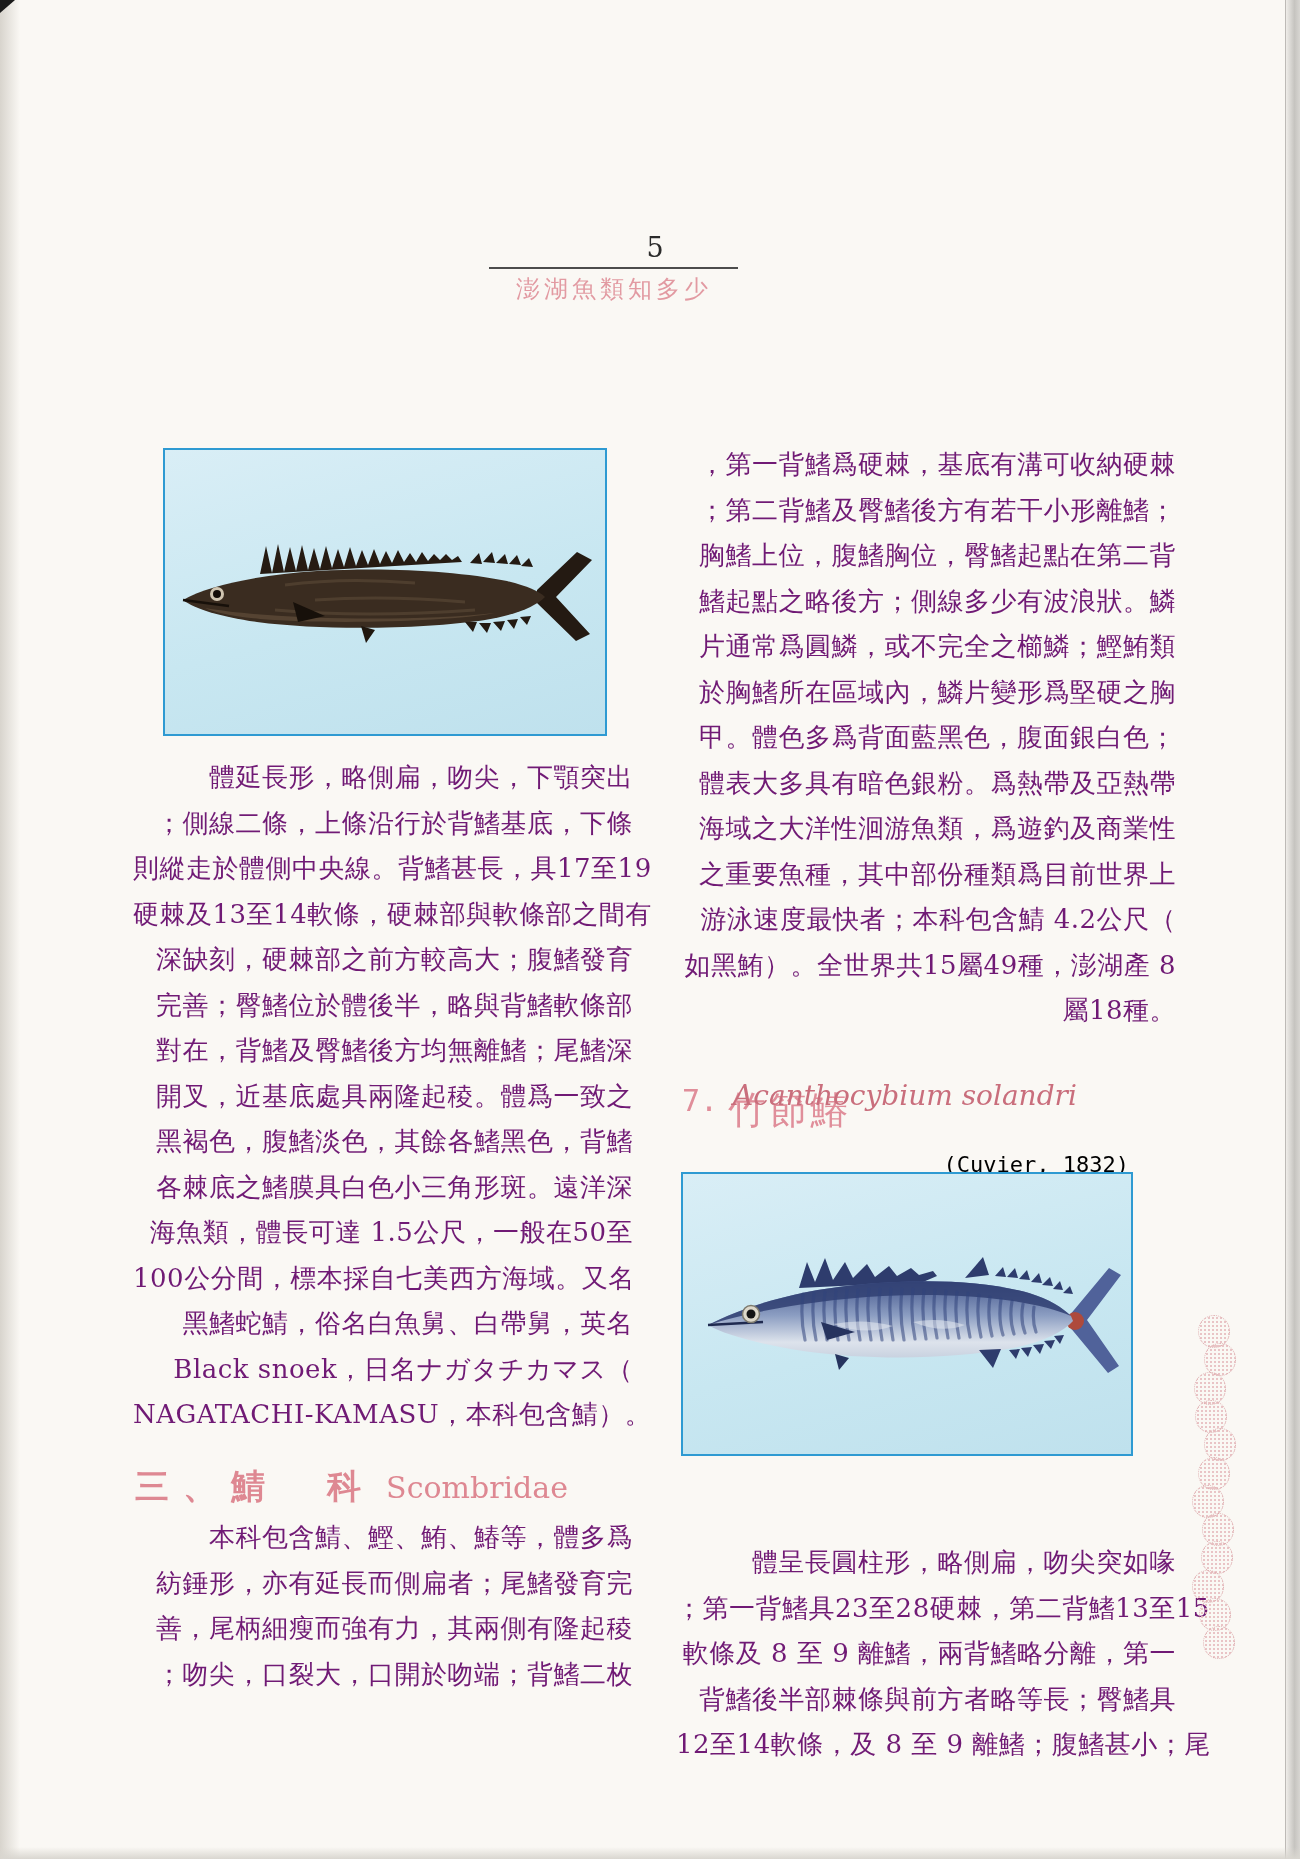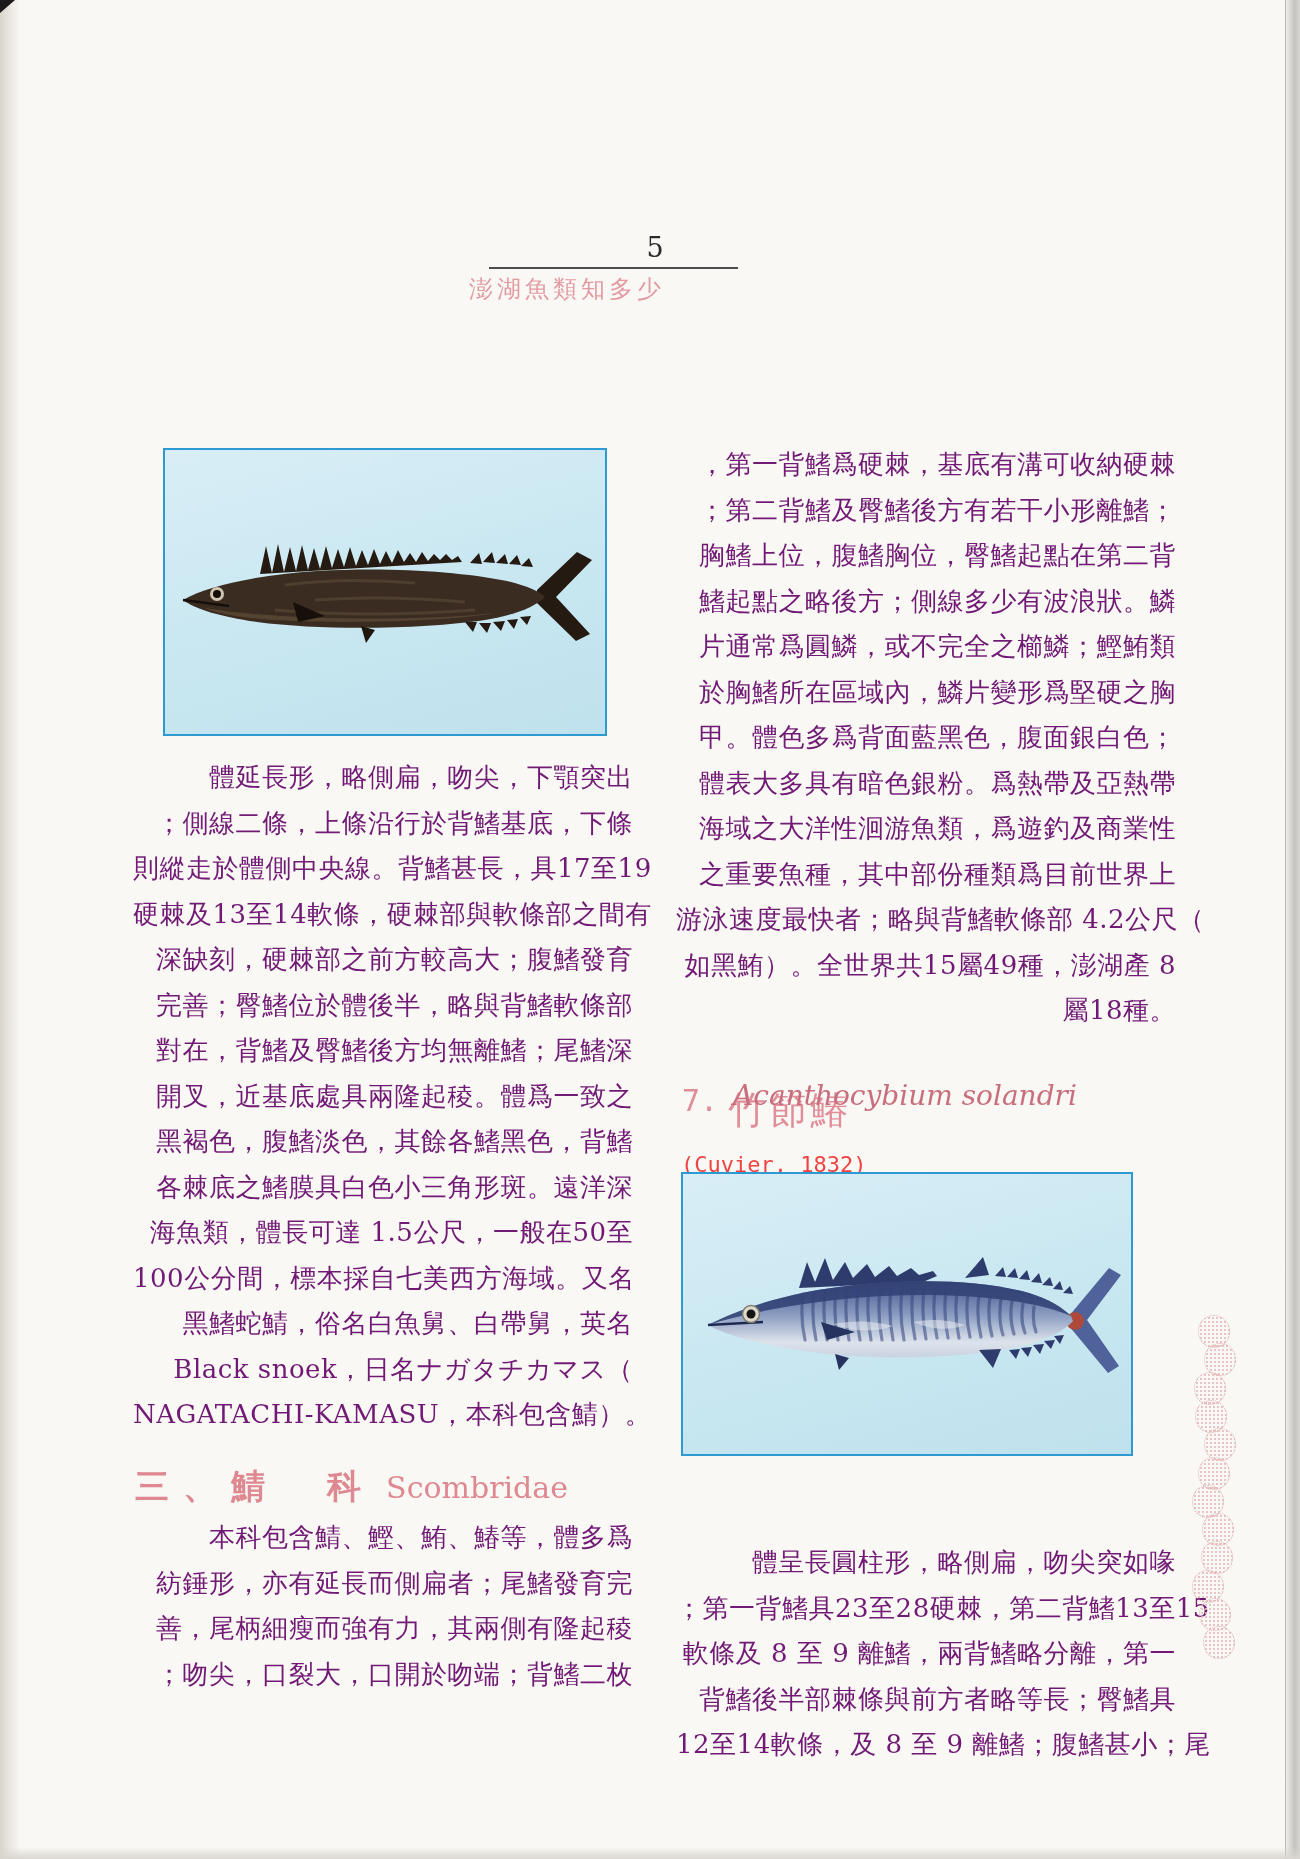--- a/index.html
+++ b/index.html
@@ -15,21 +15,21 @@
     border-left:1px solid #bdbab6;}
   .edge-bottom{position:absolute;left:0;bottom:0;width:1300px;height:12px;
     background:linear-gradient(to bottom,rgba(250,248,244,0),#d9d6d0);}
   .corner-mark{position:absolute;left:0;top:0;width:0;height:0;
     border-top:13px solid #1a1a1a;border-right:15px solid transparent;}
 
   
   .page-number{position:absolute;left:560px;top:232px;width:190px;text-align:center;
     font-size:27px;color:#2b2b2b;}
   .header-rule{position:absolute;left:489px;top:267px;width:249px;height:2px;background:#4c4c4c;}
-  .header-title{position:absolute;left:469px;top:273px;width:290px;text-align:left;
+  .header-title{position:absolute;left:469px;top:273px;width:290px;text-align:center;
     font-size:24px;letter-spacing:4px;color:#e29aa2;}
 
   
   .plate{position:absolute;border:2px solid #2e9ad2;
     background:linear-gradient(165deg,#d9eef6 0%,#c8e7f1 55%,#bfe1ed 100%);}
   #plate1{left:163px;top:448px;width:440px;height:284px;}
   #plate2{left:681px;top:1172px;width:448px;height:280px;}
   .plate svg{display:block;width:100%;height:100%;}
 
   
@@ -46,22 +46,22 @@
     line-height:48px;white-space:nowrap;}
   .section-heading .zh{font-size:34px;color:#de8892;letter-spacing:14px;font-weight:bold;}
   .section-heading .latin{font-size:30px;color:#de8892;margin-left:6px;}
 
   
   .species-no{position:absolute;left:682px;top:1083px;font-size:30px;color:#e08e9a;
     font-family:"DejaVu Sans Mono","Liberation Mono",monospace;}
   .species-zh{position:absolute;left:728px;top:1085px;font-size:38px;color:#e08e9a;letter-spacing:3px;}
   .species-sci{position:absolute;left:681px;top:1079px;width:448px;text-align:center;
     font-size:28px;font-style:italic;color:#c96e7c;}
-  .species-author{position:absolute;left:681px;top:1152px;width:448px;text-align:left;
-    font-size:22px;color:#ef4444;font-family:"DejaVu Sans Mono","Liberation Mono",monospace;}
+  .species-author{position:absolute;left:681px;top:1152px;width:448px;text-align:right;
+    font-size:22px;color:#000000;font-family:"DejaVu Sans Mono","Liberation Mono",monospace;}
 
   
   #stamps{position:absolute;left:1190px;top:1315px;width:46px;height:345px;}
   .stamp{position:absolute;width:30px;height:31px;border-radius:50%;
     border:1px dotted #d9a3a6;
     background-image:radial-gradient(#e7bcbe 1px,rgba(255,255,255,0) 1.2px);
     background-size:4px 4px;opacity:.85;}
 </style>
 </head>
 <body>
@@ -145,21 +145,21 @@
       <div class="tline">，第一背鰭爲硬棘，基底有溝可收納硬棘</div>
       <div class="tline">；第二背鰭及臀鰭後方有若干小形離鰭；</div>
       <div class="tline">胸鰭上位，腹鰭胸位，臀鰭起點在第二背</div>
       <div class="tline">鰭起點之略後方；側線多少有波浪狀。鱗</div>
       <div class="tline">片通常爲圓鱗，或不完全之櫛鱗；鰹鮪類</div>
       <div class="tline">於胸鰭所在區域內，鱗片變形爲堅硬之胸</div>
       <div class="tline">甲。體色多爲背面藍黑色，腹面銀白色；</div>
       <div class="tline">體表大多具有暗色銀粉。爲熱帶及亞熱帶</div>
       <div class="tline">海域之大洋性洄游魚類，爲遊釣及商業性</div>
       <div class="tline">之重要魚種，其中部份種類爲目前世界上</div>
-      <div class="tline">游泳速度最快者；略與背鰭軟條部 4.2公尺（</div>
+      <div class="tline">游泳速度最快者；本科包含鯖 4.2公尺（</div>
       <div class="tline">如黑鮪）。全世界共15屬49種，澎湖產 8</div>
       <div class="tline">屬18種。</div>
     </div>
 
   <div class="species-no">7.</div>
   <div class="species-zh">竹節鰆</div>
   <div class="species-sci">Acanthocybium solandri</div>
   <div class="species-author">(Cuvier, 1832)</div>
 
   <div class="plate" id="plate2">

